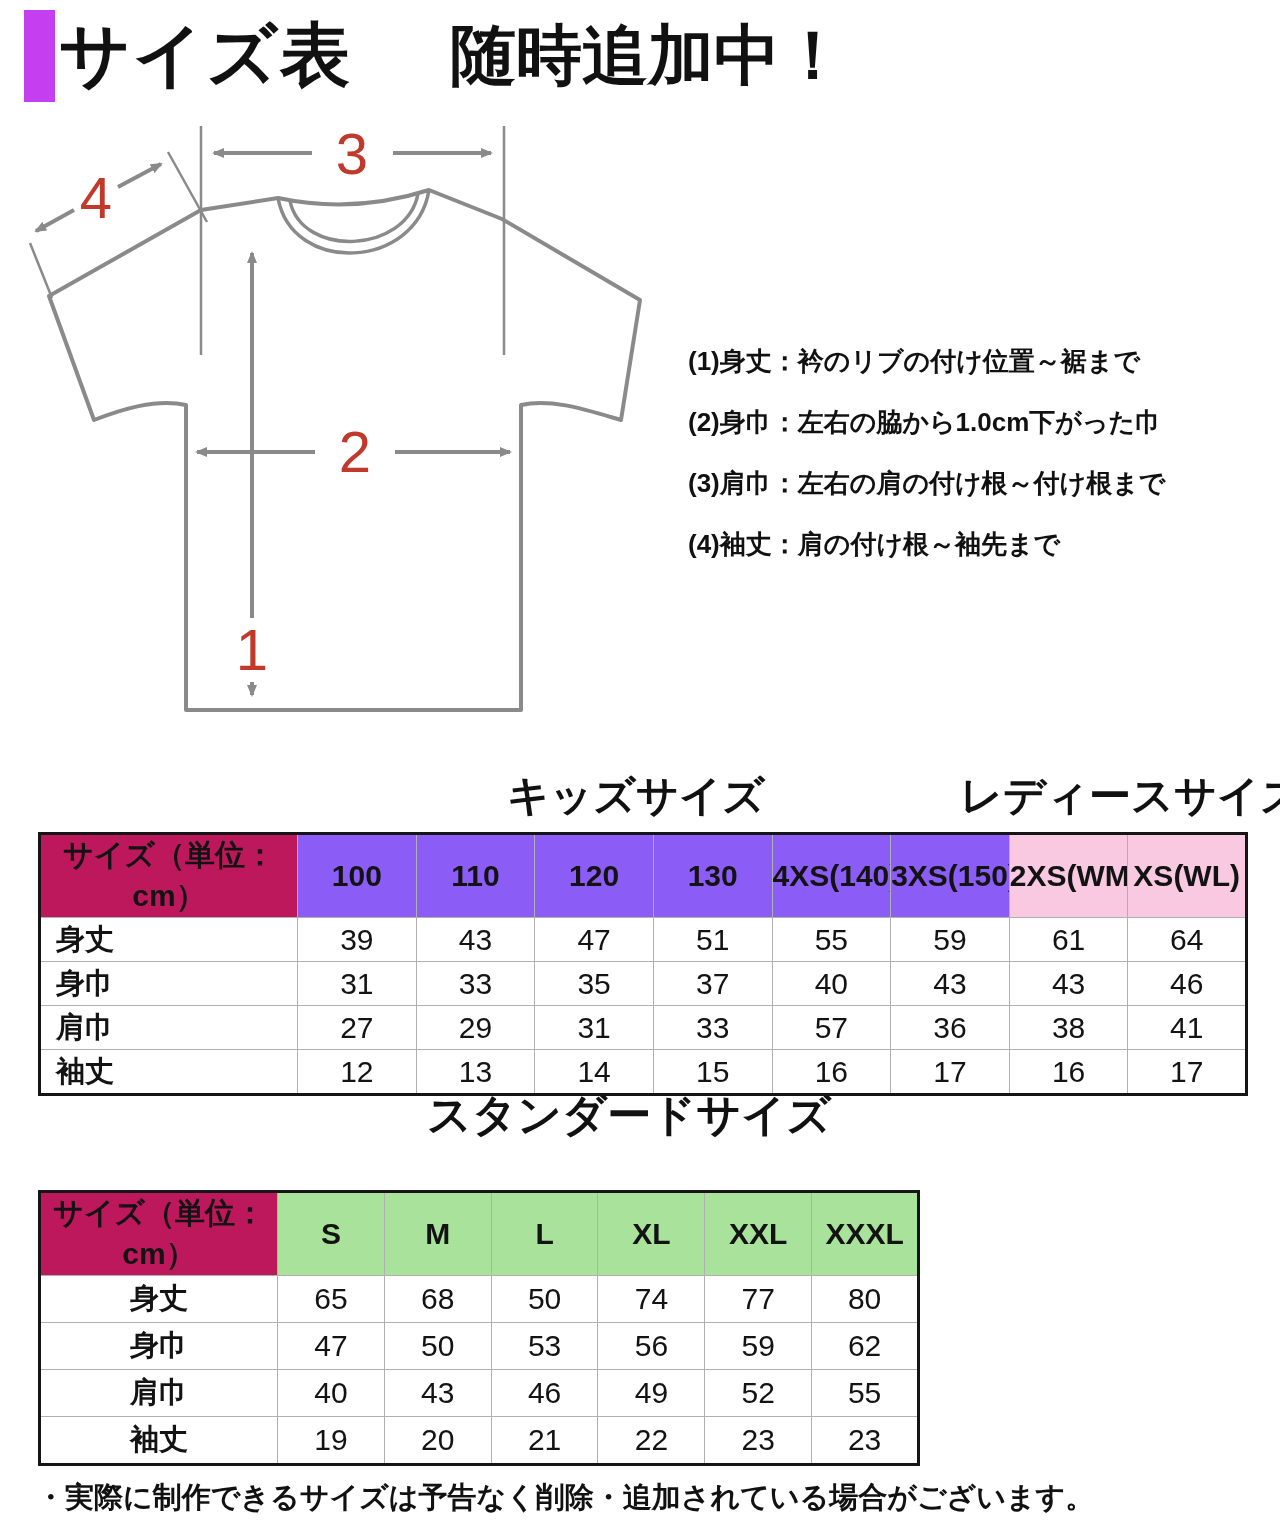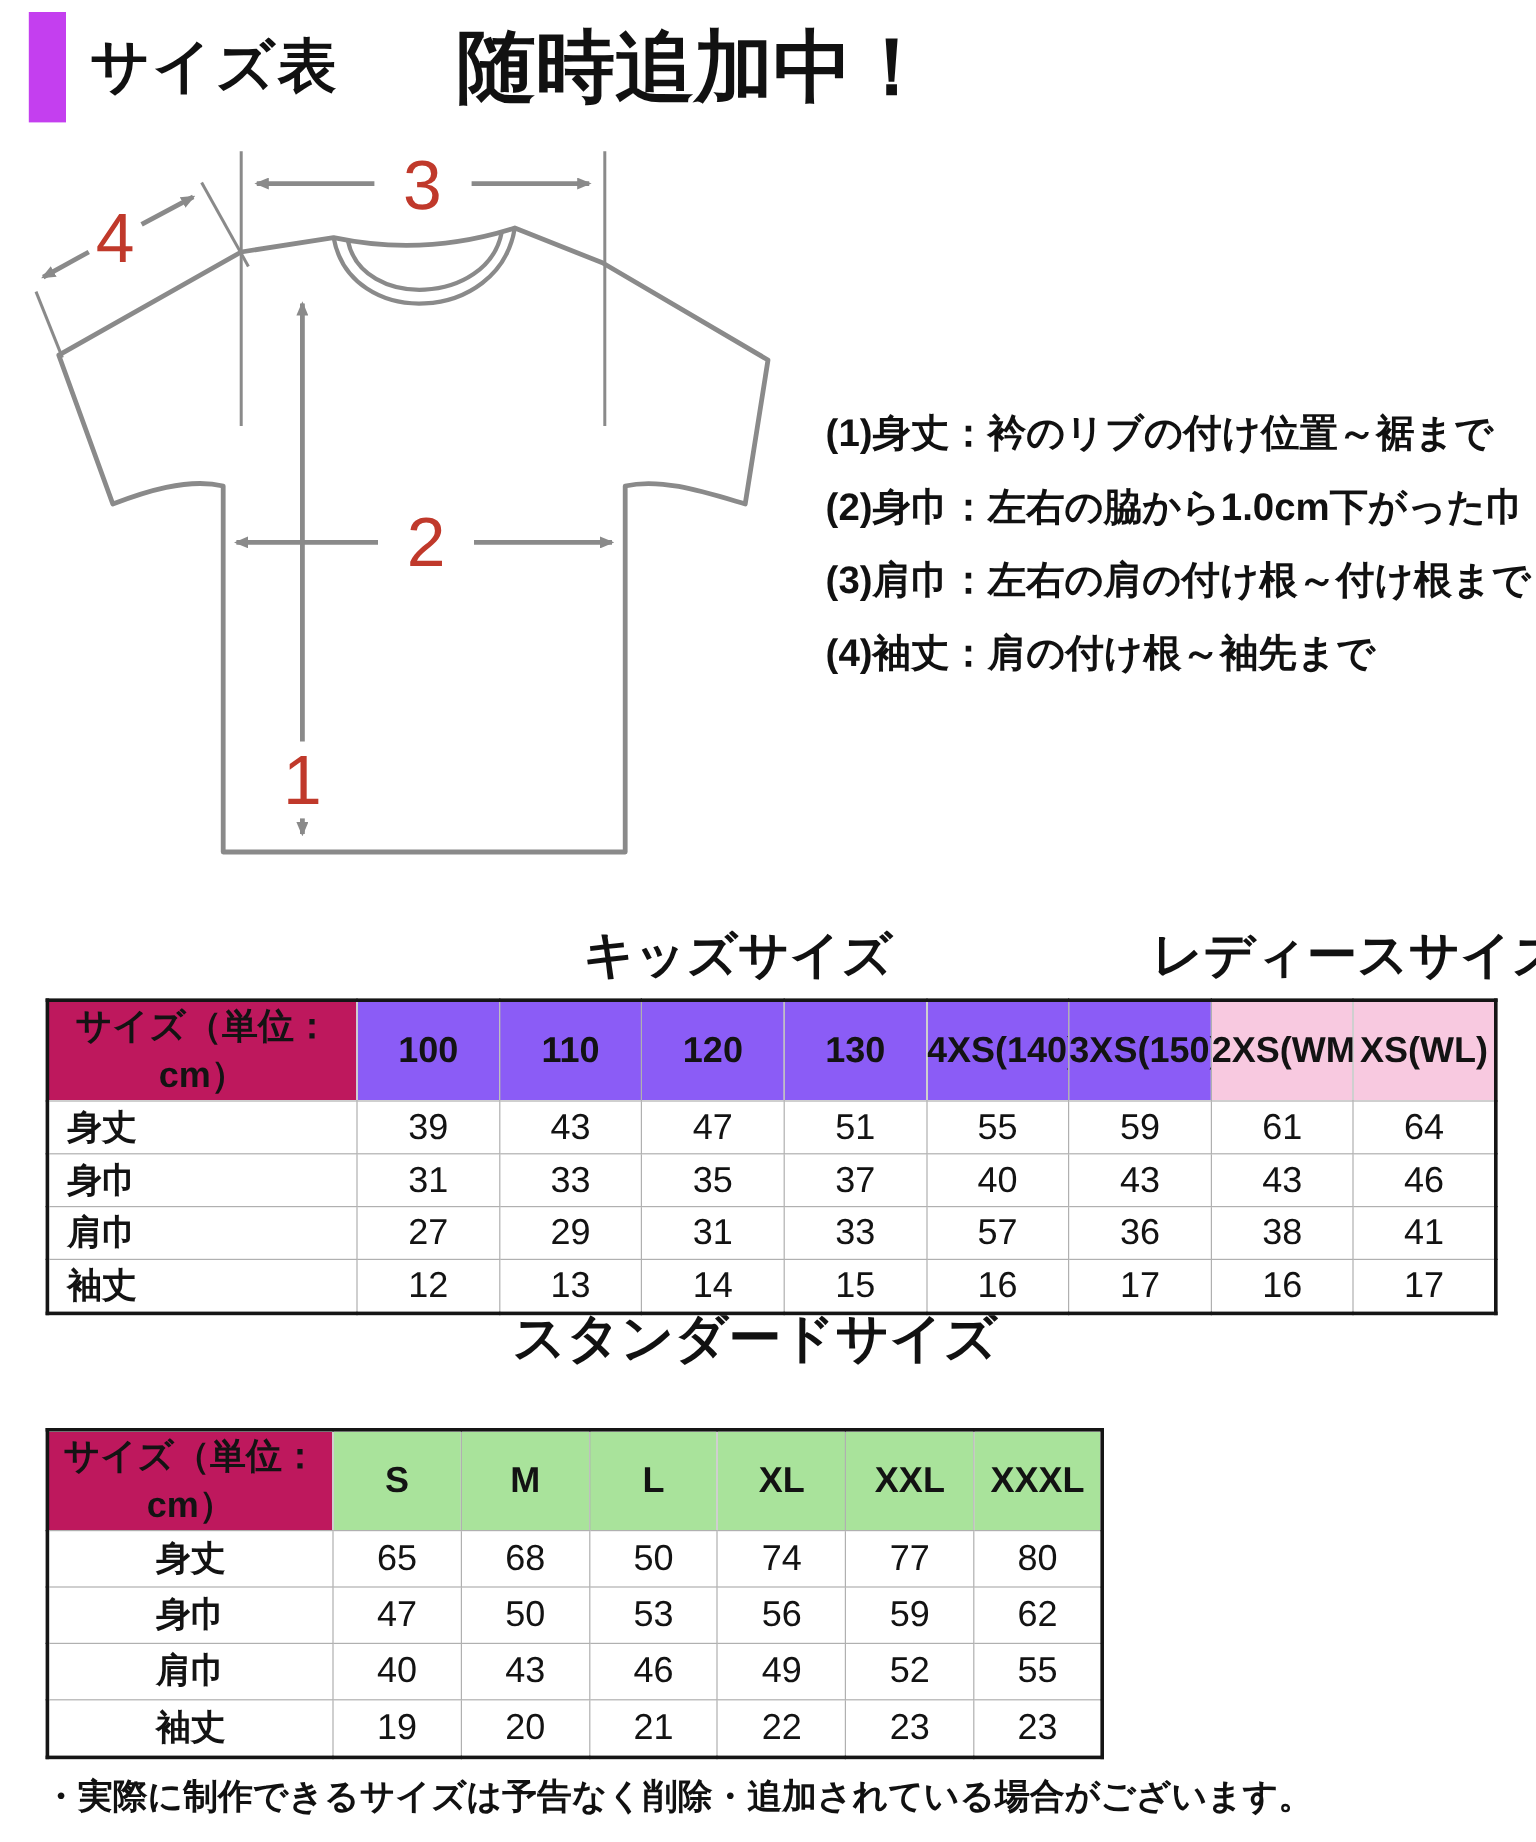--- a/index.html
+++ b/index.html
@@ -4,35 +4,35 @@
 <style>
   html,body { margin:0; padding:0; background:#ffffff; }
   .page {
     position:relative; width:1280px; height:1535px; background:#ffffff;
     font-family:"Liberation Sans", sans-serif; color:#111; overflow:hidden;
   }
   
   .title-row { position:absolute; left:24px; top:8px; display:flex; align-items:center; height:96px; }
   .accent-bar { width:31px; height:92px; background:#c43fef; }
   .title-main {
-    font-family:"DejaVu Serif", serif; font-weight:bold; font-size:49px;
-    margin-left:20px; letter-spacing:2px; white-space:nowrap;
+    font-family:"DejaVu Serif", serif; font-weight:bold; font-size:70px;
+    margin-left:4px; letter-spacing:2px; white-space:nowrap;
   }
   .title-sub {
     font-family:"Liberation Sans", sans-serif; font-weight:900; font-size:66px;
     margin-left:98px; white-space:nowrap;
   }
   
   .diagram { position:absolute; left:0; top:110px; }
   .measure-num { font-family:"Liberation Sans", sans-serif; font-size:58px; fill:#c0392b; }
   
   .notes { position:absolute; left:688px; top:336px; }
-  .note-line { font-size:32px; font-weight:bold; height:61px; line-height:50px; white-space:nowrap; }
-  
-  .caption { position:absolute; font-weight:900; font-size:42px; text-align:center; white-space:nowrap; }
+  .note-line { font-size:26px; font-weight:bold; height:61px; line-height:50px; white-space:nowrap; }
+  
+  .caption { position:absolute; font-weight:900; font-size:42px; text-align:right; white-space:nowrap; }
   .cap-kids     { left:465px; top:768px; width:300px; }
   .cap-ladies   { left:960px;  top:768px; width:340px; }
   .cap-standard { left:427px; top:1086px; width:340px; font-size:44px; }
   
   .tbl-wrap { position:absolute; }
   .t1-wrap { left:38px; top:832px; }
   .t2-wrap { left:38px; top:1190px; }
   table.sizes { border-collapse:collapse; table-layout:fixed; border:3px solid #151515; background:#fff; }
   table.t1 { width:1210px; }
   table.t2 { width:882px; }

